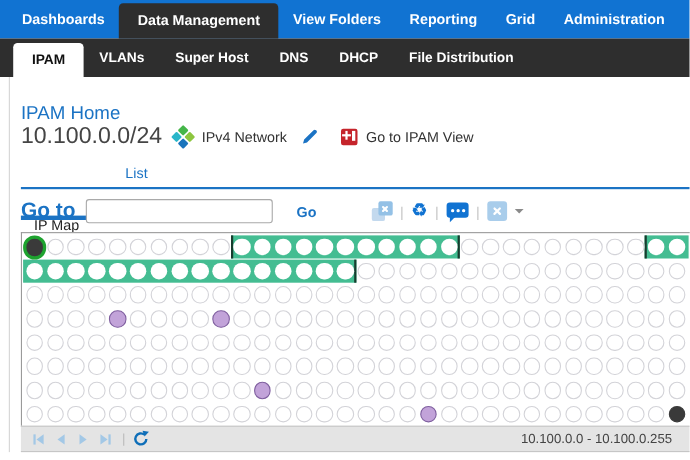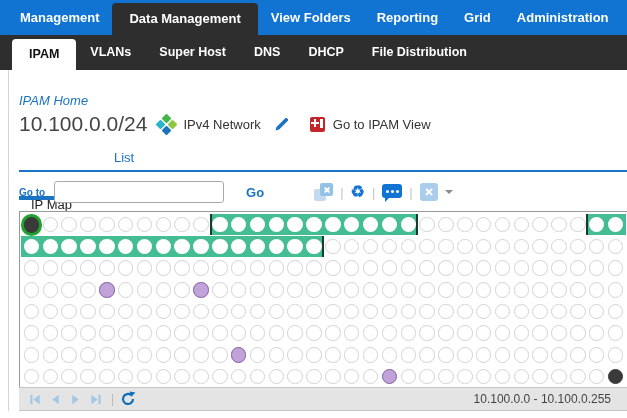--- a/index.html
+++ b/index.html
@@ -14,21 +14,21 @@
 
   
   .subnav{position:absolute;left:0;top:35px;width:627px;height:35px;background:#2e2e2e;display:flex;align-items:flex-end;}
   .subnav .sub-item{color:#fff;font-size:12.5px;font-weight:600;line-height:35px;padding:0 14px;white-space:nowrap;cursor:pointer;}
   .subnav .sub-item.active{background:#fff;color:#111;font-weight:bold;border-radius:4px 4px 0 0;line-height:31px;height:31px;margin-left:12px;padding:0 17px;}
 
   
   .left-line{position:absolute;left:8px;top:70px;height:341px;width:0;border-left:1px solid #d4d4d4;}
 
   
-  .breadcrumb{position:absolute;left:19px;top:93px;font-size:13px;color:#1b73c4;cursor:pointer;font-style:italic;}
+  .breadcrumb{position:absolute;left:19px;top:93px;font-size:17px;color:#1b73c4;cursor:pointer;}
   .title-row{position:absolute;left:19px;top:110px;height:28px;display:flex;align-items:center;}
   .page-title{font-size:21px;color:#454545;letter-spacing:0;}
   .net-icon{position:relative;width:19px;height:19px;margin-left:10px;flex:0 0 auto;}
   .net-icon i{position:absolute;width:7px;height:7px;transform:rotate(45deg);border-radius:1px;}
   .net-icon .d-top{left:6px;top:0;background:#45b649;}
   .net-icon .d-left{left:0;top:6px;background:#2ab6c9;}
   .net-icon .d-right{left:12px;top:6px;background:#8dc63f;}
   .net-icon .d-bottom{left:6px;top:12px;background:#1b75bc;}
   .type-label{font-size:13px;color:#333;margin-left:7px;}
   .pencil{margin-left:12px;cursor:pointer;display:flex;}
@@ -39,21 +39,21 @@
   .dhcp-link{font-size:13px;color:#333;margin-left:8px;cursor:pointer;}
 
   
   .view-tabs{position:absolute;left:19px;top:146px;width:608px;height:24px;border-bottom:2px solid #1b73c4;display:flex;}
   .vtab{font-size:13px;color:#1b73c4;padding:4px 12px 0;margin-right:18px;cursor:pointer;position:relative;white-space:nowrap;}
   .vtab.active{color:#222;margin-top:47px;}
   .vtab.active::after{content:'';position:absolute;left:0;right:0;bottom:-3px;height:4px;background:#1b73c4;}
 
   
   .toolbar{position:absolute;left:19px;top:177px;width:608px;height:30px;display:flex;align-items:center;}
-  .goto-label{font-size:10px;font-weight:bold;color:#1b73c4;}
+  .goto-label{font-size:19px;font-weight:bold;color:#1b73c4;}
   .goto-input{margin-left:9px;width:158px;height:20px;border:1px solid #a9a9a9;border-radius:3px;font-size:12px;padding:0 5px;outline:none;font-family:"Liberation Sans",sans-serif;}
   .go-btn{font-size:13px;font-weight:bold;color:#1b73c4;margin-left:22px;cursor:pointer;background:none;border:none;padding:0;font-family:"Liberation Sans",sans-serif;}
   .tools{display:flex;align-items:center;margin-left:50px;}
   .tool-sep{color:#c5c5c5;font-size:13px;margin:0 7px;}
   .x-mark{position:relative;}
   .x-mark::before,.x-mark::after{content:'';position:absolute;left:50%;top:50%;width:9px;height:2.2px;background:#fff;border-radius:1px;}
   .x-mark::before{transform:translate(-50%,-50%) rotate(45deg);}
   .x-mark::after{transform:translate(-50%,-50%) rotate(-45deg);}
   .icon-clearfilter{position:relative;width:19px;height:18px;cursor:pointer;}
   .icon-clearfilter .back{position:absolute;left:0;bottom:0;width:12px;height:12px;background:#c3d9ee;border-radius:2px;}
@@ -84,21 +84,21 @@
   .pg-sep{color:#bbb;font-size:12px;margin:0 6px 0 2px;}
   .icon-refresh{display:flex;cursor:pointer;}
   .range-text{margin-left:auto;font-size:12px;color:#444;padding-right:6px;}
 </style>
 </head>
 <body>
 
 <div class="page">
 
   <div class="topnav" id="topnav">
-      <div class="nav-item first">Management</div>
+      <div class="nav-item first">Dashboards</div>
       <div class="nav-item active">Data Management</div>
       <div class="nav-item">View Folders</div>
       <div class="nav-item">Reporting</div>
       <div class="nav-item">Grid</div>
       <div class="nav-item">Administration</div>
     </div>
 
   <div class="subnav" id="subnav">
       <div class="sub-item active first">IPAM</div>
       <div class="sub-item">VLANs</div>

